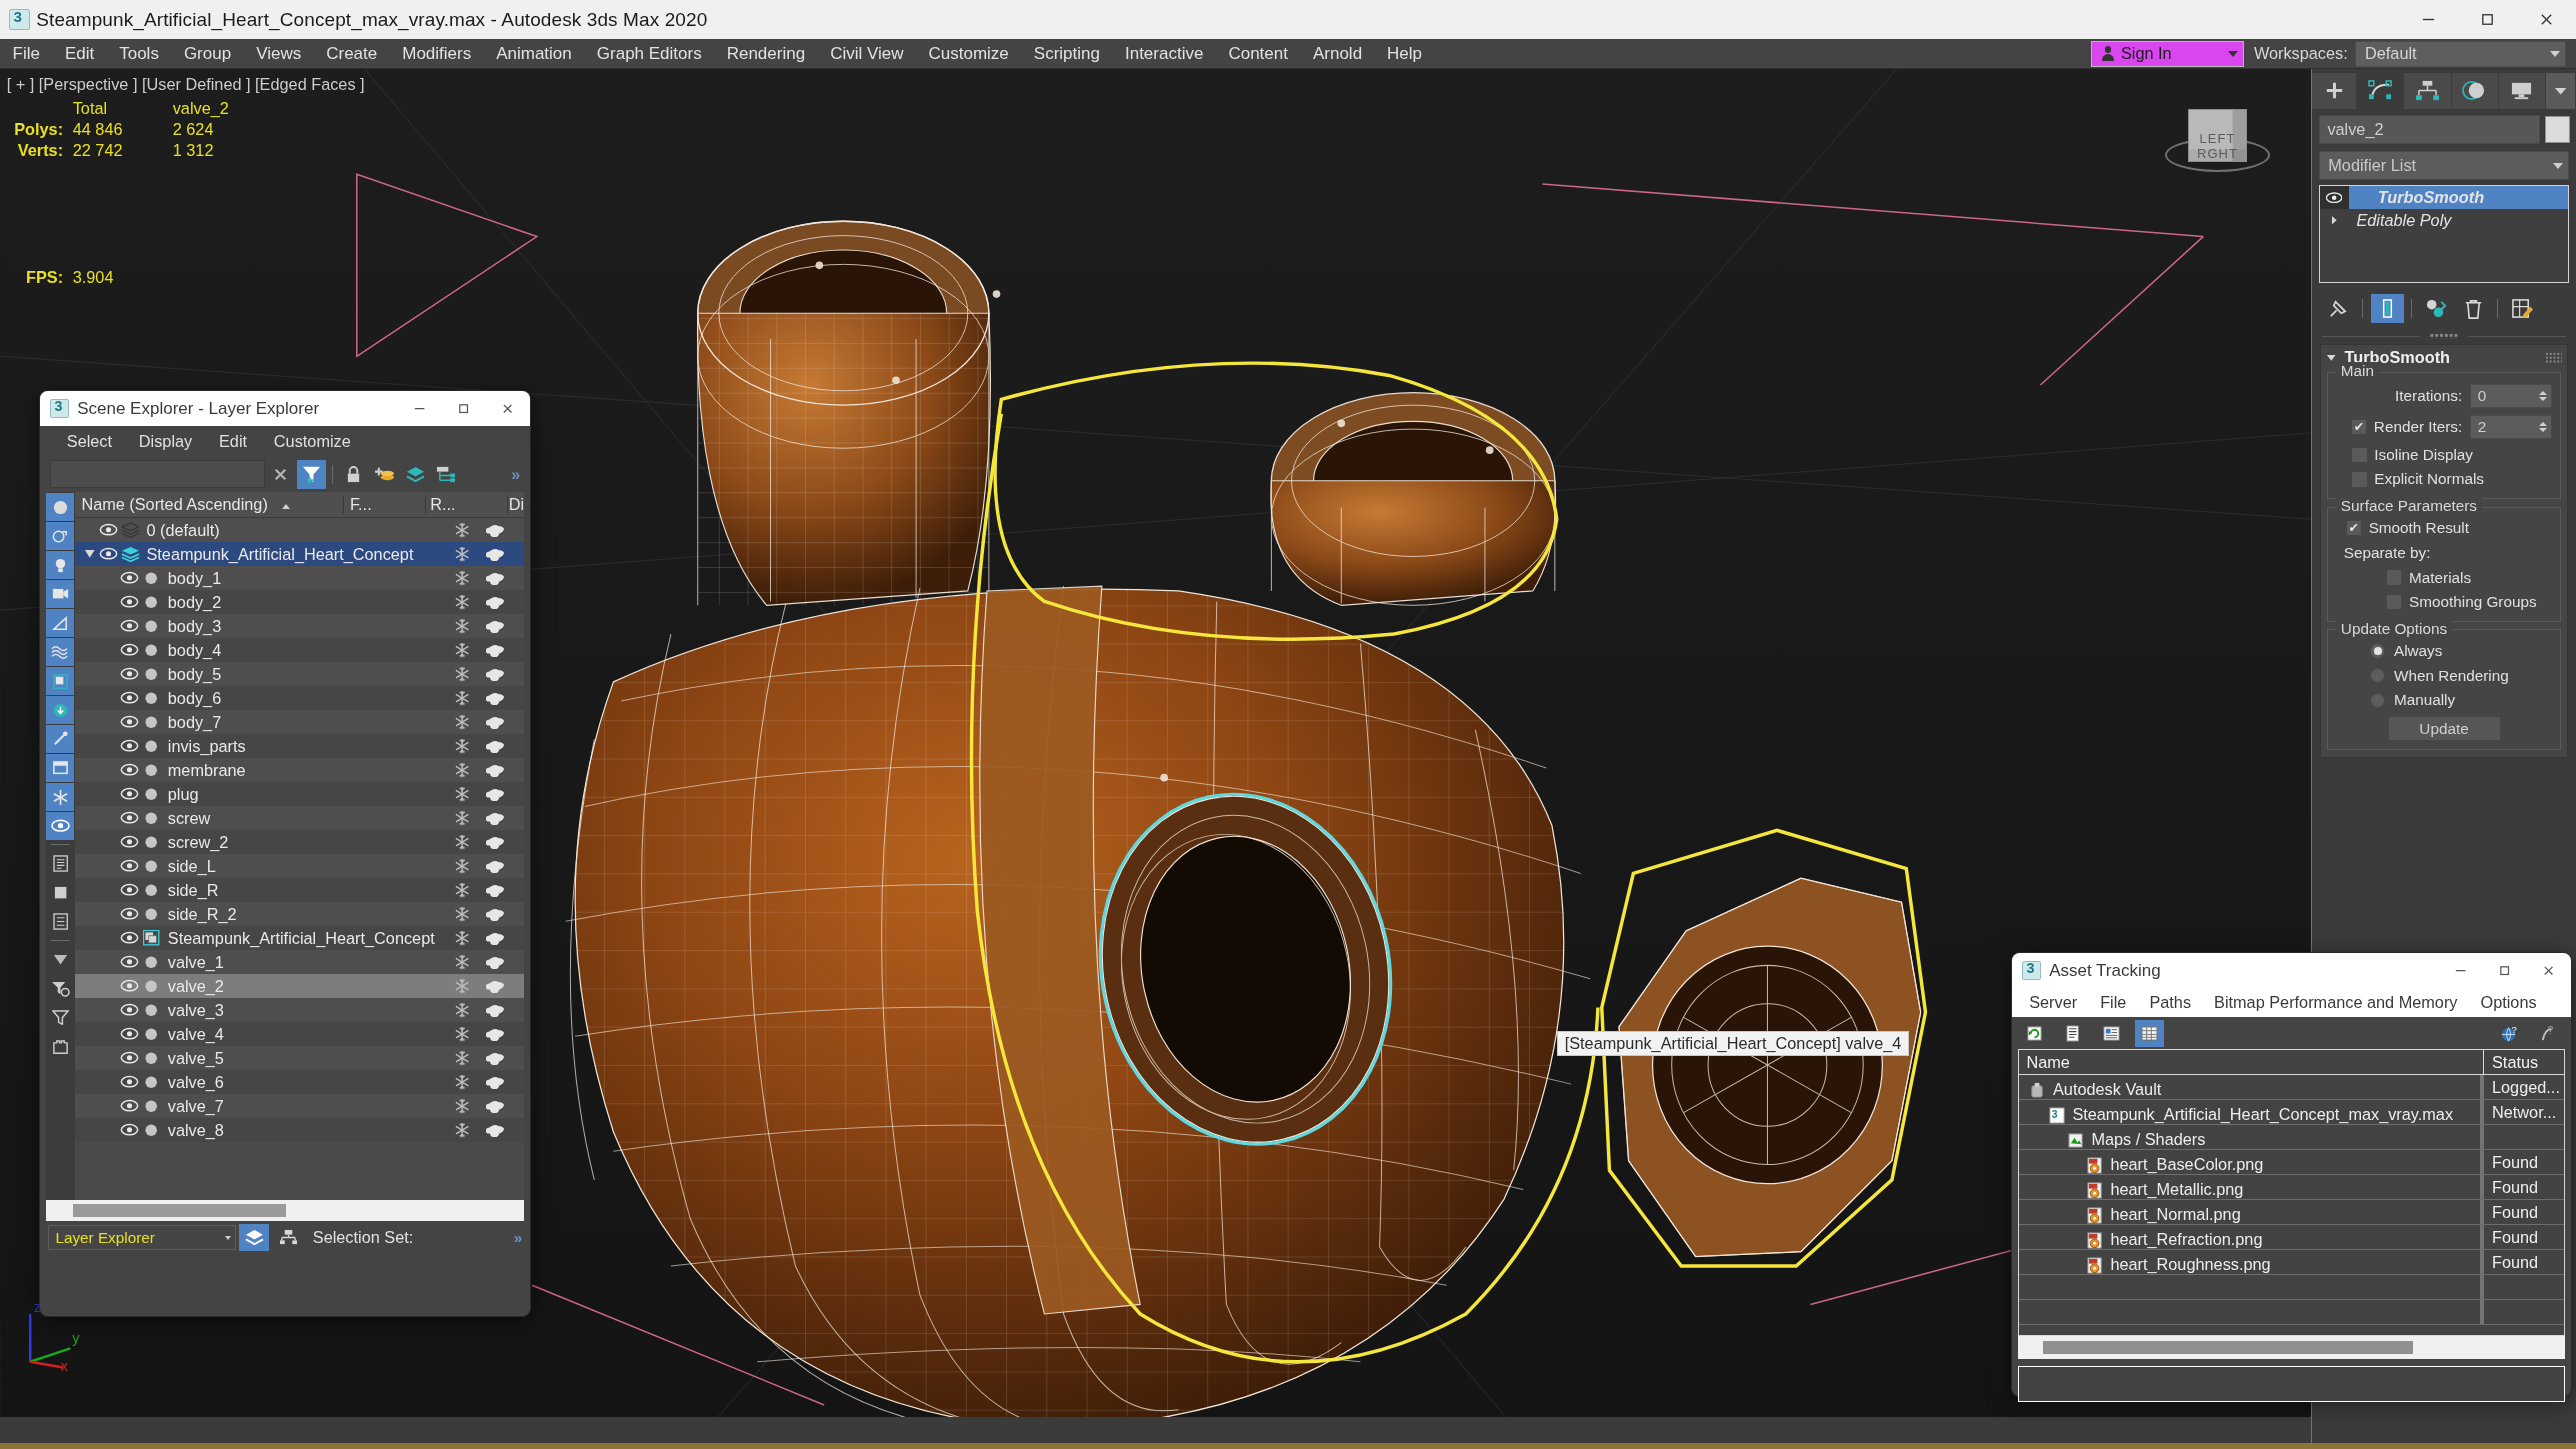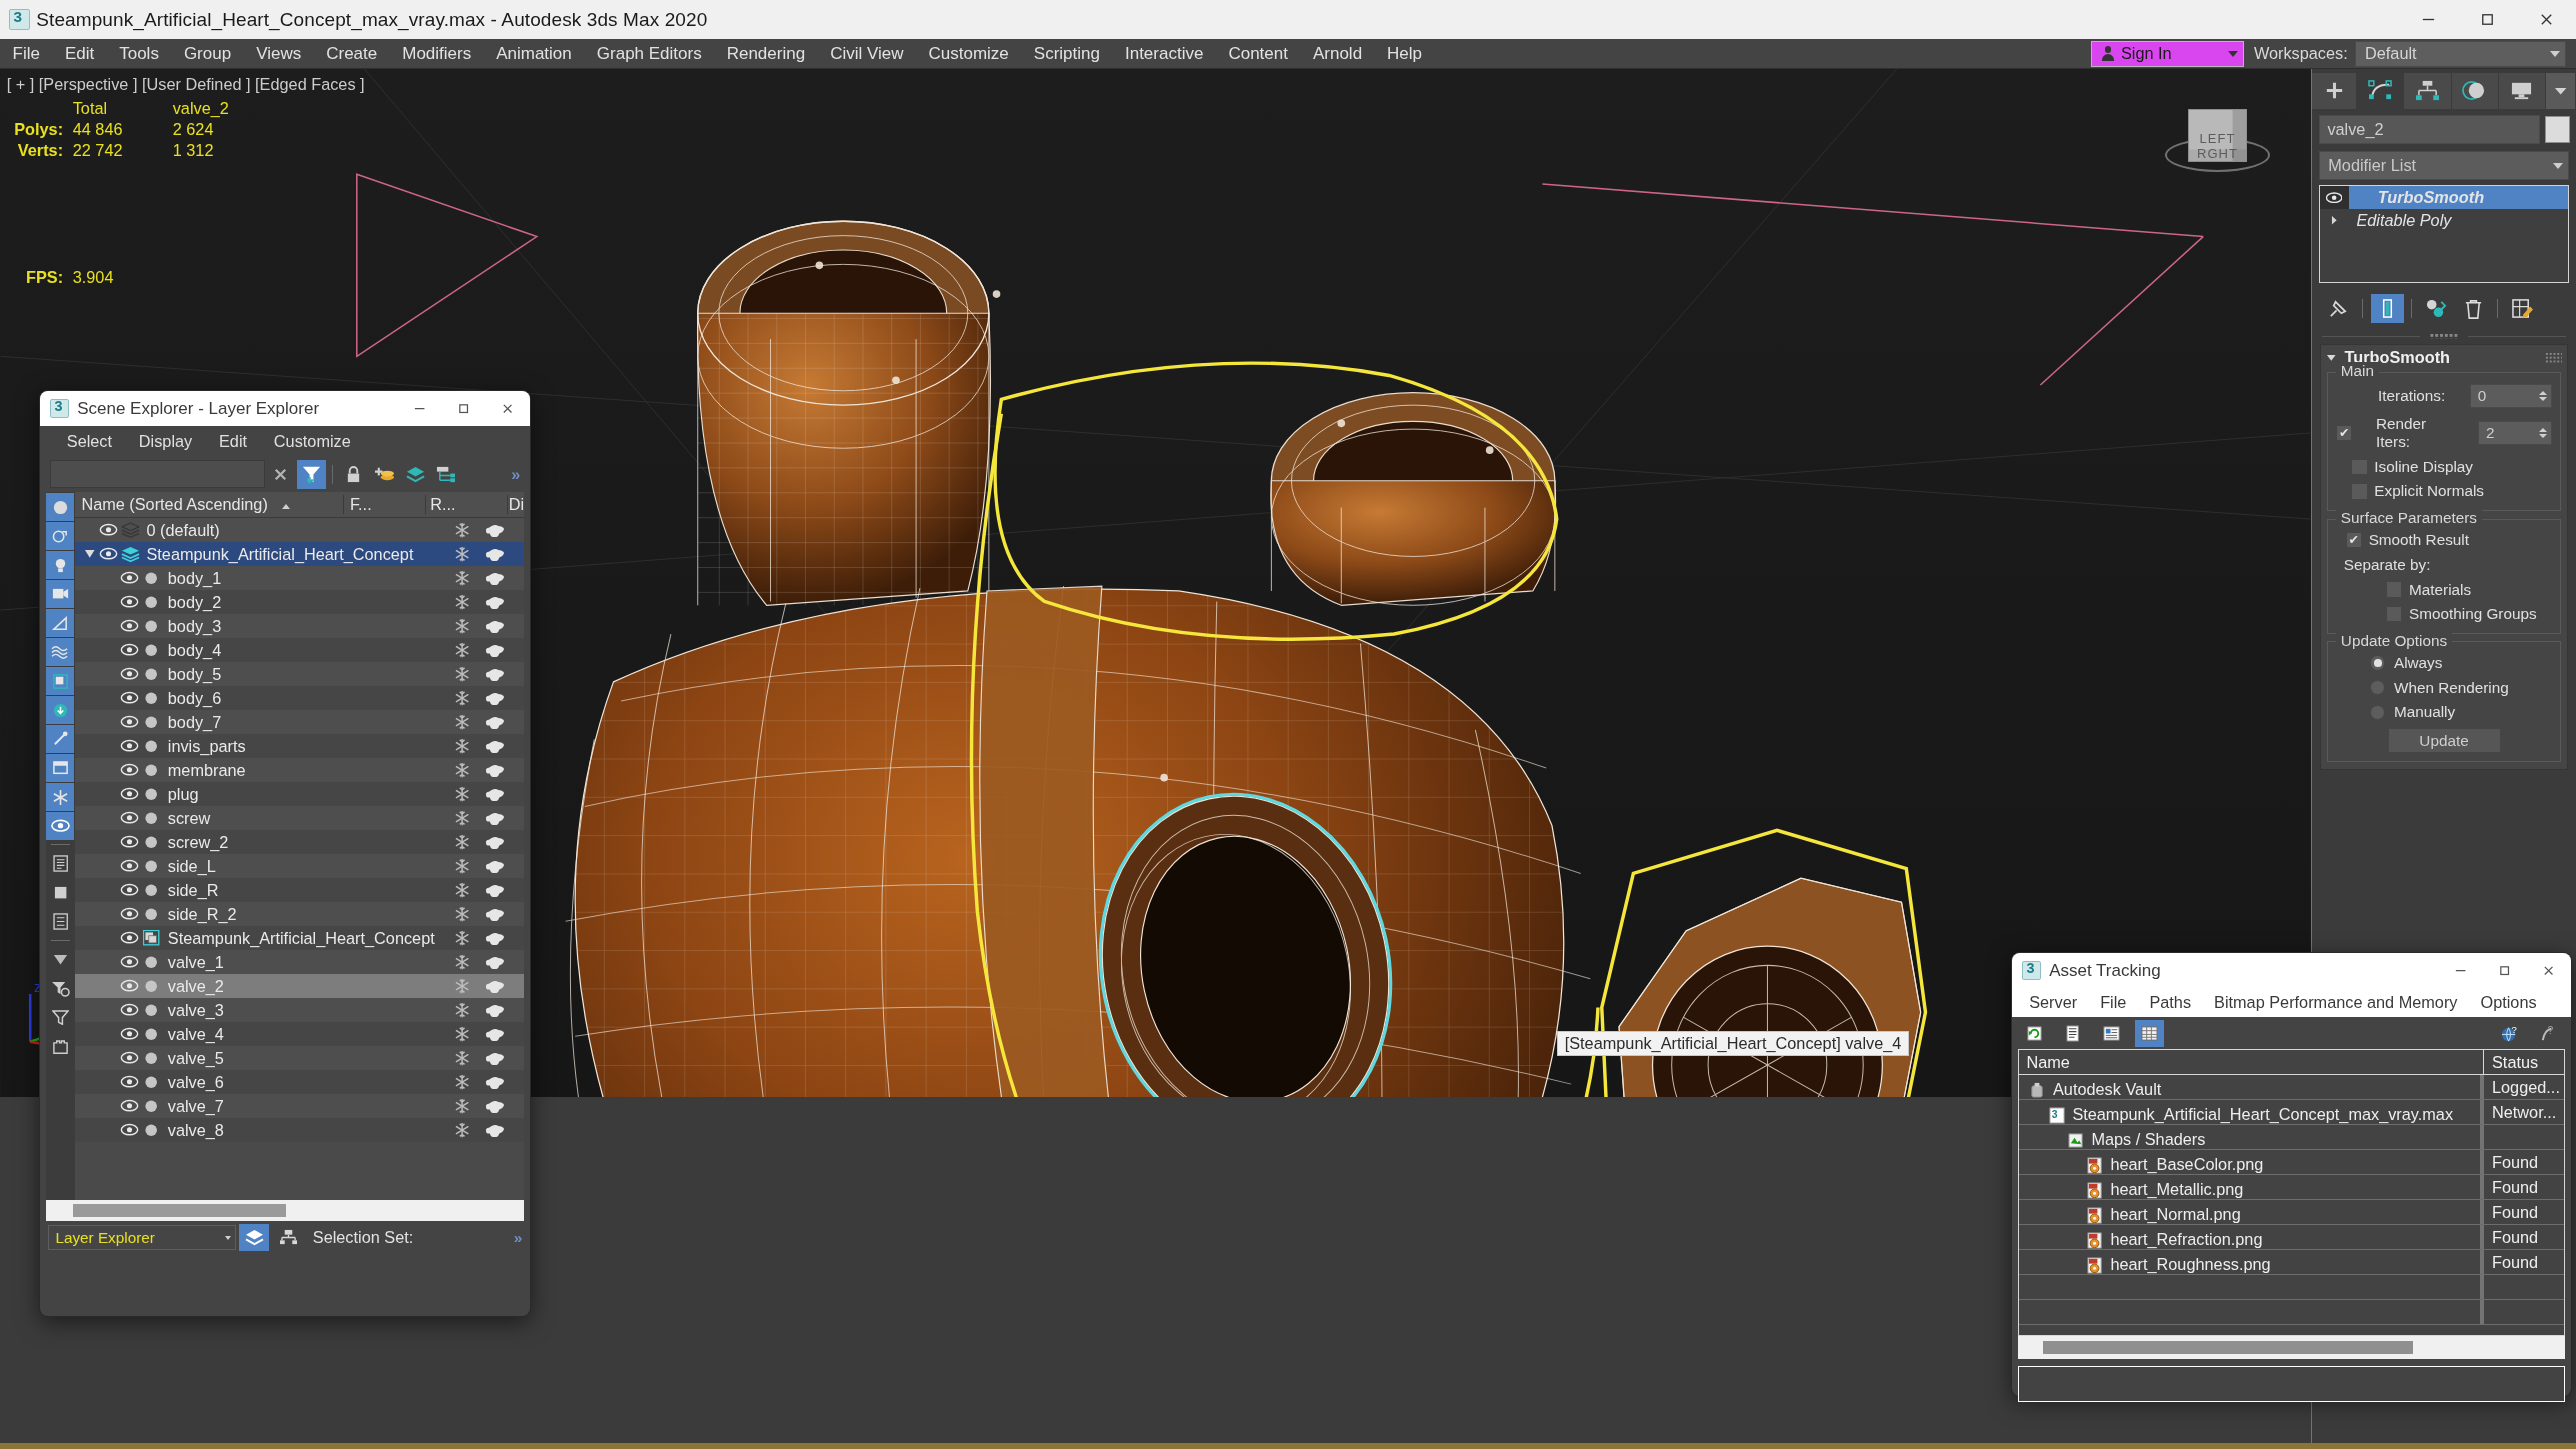--- a/index.html
+++ b/index.html
@@ -67,21 +67,21 @@
   .ws-label { color:#d8d8d8; font-size:16.3px; margin-right:7.7px; }
   .ws-combo {
     display:flex;align-items:center;height:26px;background:#5e5e5e;color:#d5d5d5;
     font-size:16.3px;padding:0 5.7px 0 8.6px;min-width:211px;margin-right:9.6px;border:1px solid #4a4a4a;
   }
   .ws-combo .lbl{flex:1 1 auto;}
   .caret-d-l { width:0;height:0;border-left:5.7px solid transparent;border-right:5.7px solid transparent;border-top:6.7px solid #cfcfcf; }
 
   
   .viewport {
-    position: absolute; left: 0; top: 69px; width: 2311px; height: 1028px;
+    position: absolute; left: 0; top: 69px; width: 2311px; height: 1348px;
     background: #1b1b1b; overflow: hidden;
   }
   .vp-hud {
     position: absolute; left: 6.7px; top: 5.7px; color: #cccccc;
     font-size: 16.3px; white-space: nowrap;
   }
   .vp-stats {
     position: absolute; left: 7.7px; top: 29px; color: #e8e020; font-size: 16.3px;
   }
   .vp-stats table { border-collapse: collapse; }
@@ -185,21 +185,21 @@
   }
   .group {
     margin: 1.9px 6.7px 7.7px 6.7px; border:1px solid #5a5a5a; padding: 11.5px 7.7px 7.7px 7.7px;
     position:relative;
   }
   .group > .gtitle {
     position:absolute; top:-10.5px; left:7.7px; background:#454545; padding:0 4.8px;
     font-size:15.3px; color:#d8d8d8;
   }
   .frow { display:flex;align-items:center; margin-bottom:6.7px; font-size:15.3px; color:#e0e0e0;}
-  .frow.right { justify-content:flex-end;gap:17px; }
+  .frow.right { justify-content:flex-end; }
   .spinfield {
     width:82px;height:24px;background:#5c5c5c;color:#cfcfcf;border:1px solid #4a4a4a;
     display:flex;align-items:center;padding:0 3.8px 0 6.7px;font-size:15.3px; margin-left:7.7px;
   }
   .spinfield .v{flex:1 1 auto;}
   .spinner { display:flex;flex-direction:column;gap:1.9px; }
   .spinner i { width:0;height:0;border-left:4.8px solid transparent;border-right:4.8px solid transparent; }
   .spinner i.u { border-bottom:4.8px solid #d0d0d0; }
   .spinner i.d { border-top:4.8px solid #d0d0d0; }
   .cbox {

